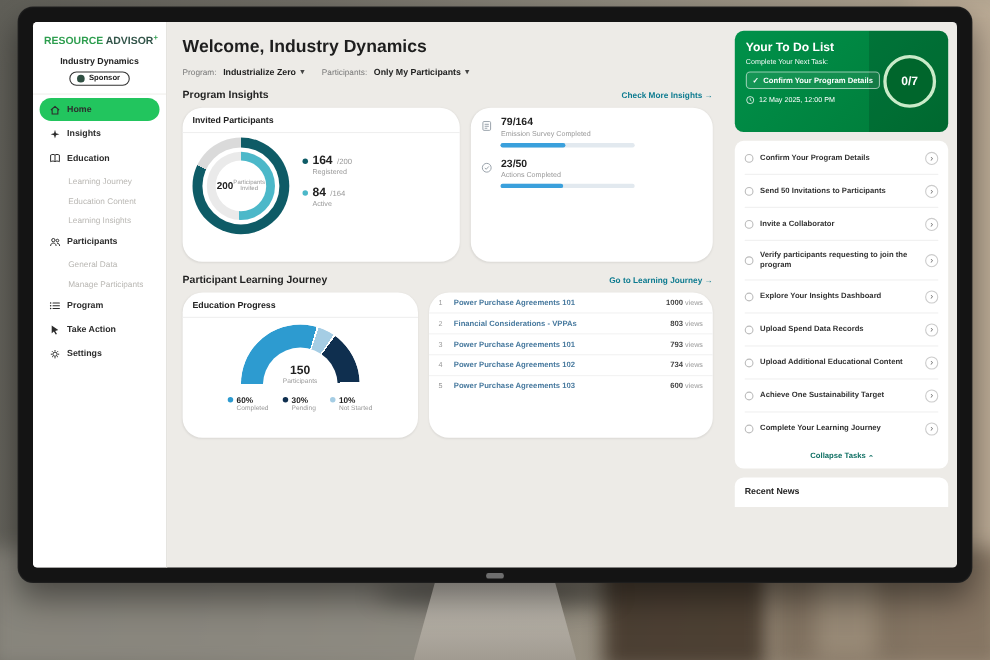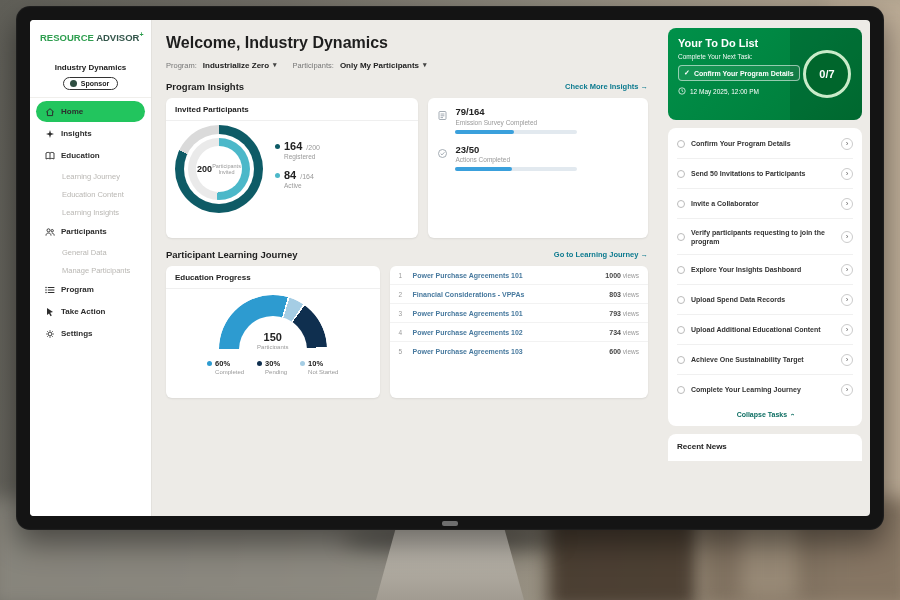--- a/index.html
+++ b/index.html
@@ -24,42 +24,42 @@
   .bezel-logo { position:absolute; left:50%; bottom:4px; transform:translateX(-50%); width:16px; height:5px; background:#6e6e6e; border-radius:2px; }
 
   
   .screen { display:flex; width:840px; height:496px; background:#edebe7; border-radius:4px; overflow:hidden; color:#333; }
 
   
   .sidebar { width:122px; background:#fff; border-right:1px solid #e3e1dd; padding-top:8px; flex-shrink:0; }
   .logo { padding:3px 10px 5px; font-size:9.5px; font-weight:bold; white-space:nowrap; }
   .logo .res { color:#2e9e4f; } .logo .adv { color:#33554a; }
   .logo .plus { color:#2e9e4f; font-size:7px; vertical-align:super; }
-  .org { text-align:center; font-weight:bold; font-size:8px; color:#222; margin-top:15px; }
+  .org { text-align:center; font-weight:bold; font-size:8px; color:#222; margin-top:3px; }
   .badge { margin:5px auto 7px; width:fit-content; border:1px solid #333; border-radius:9px; padding:2px 8px 2px 6px;
            font-size:7px; font-weight:bold; display:flex; gap:4px; align-items:center; color:#222; }
   .badge-dot { width:7px; height:7px; border-radius:50%; background:#2f4f42; }
   .nav { padding:3px 6px; border-top:1px solid #f0efec; }
   .nav-item { display:flex; align-items:center; gap:6px; padding:5px 8px; border-radius:12px; font-size:8px; font-weight:bold; color:#2d2d2d; margin-bottom:1px; cursor:pointer; }
   .nav-item.active { background:#22c55e;text-align:right; }
   .nav-sub { padding:4.5px 8px 4.5px 26px; font-size:7.5px; color:#b9b7b3; font-weight:normal; cursor:pointer; }
   .nav-ico { width:11px; height:11px; display:flex; align-items:center; justify-content:center; flex-shrink:0; }
   .nav-ico svg { width:10px; height:10px; }
 
   
   .main { flex:1; min-width:0; padding:10px 12px 0 14px; }
   h1 { font-size:16px; font-weight:bold; color:#1e1e1e; margin:4px 0 9px; }
   .filters { display:flex; align-items:center; gap:6px; font-size:7.5px; color:#777; }
   .f-select { display:flex; gap:4px; font-size:8px; font-weight:bold; color:#222; cursor:pointer; margin-right:10px; }
   .caret { font-size:7px; color:#444; }
   .sec-head { display:flex; justify-content:space-between; align-items:center; margin:11px 0 6px; }
   .sec-title { font-size:9.5px; font-weight:bold; color:#1e1e1e; }
   .sec-link { font-size:7.5px; font-weight:bold; color:#0c7a8f; cursor:pointer; }
   .cards { display:flex; gap:10px; }
-  .card { background:#fff; border-radius:6px; box-shadow:0 1px 2px rgba(0,0,0,.08); }
+  .card { background:#fff; border-radius:18px; box-shadow:0 1px 2px rgba(0,0,0,.08); }
   .card-title { font-size:8px; font-weight:bold; color:#222; padding:7px 9px 6px; border-bottom:1px solid #efefef; }
   .card-body { padding:8px 9px; }
   .card-invited { flex:1.15; min-height:140px; }
   .card-pinfo { flex:1; min-height:140px; }
   .card-edu { flex:0.95; min-height:132px; }
   .card-lessons { flex:1.15; min-height:132px; }
 
   
   .donut-wrap { display:flex; gap:12px; align-items:center; padding-top:4px; }
   .donut { position:relative; width:88px; height:88px; flex-shrink:0; }

